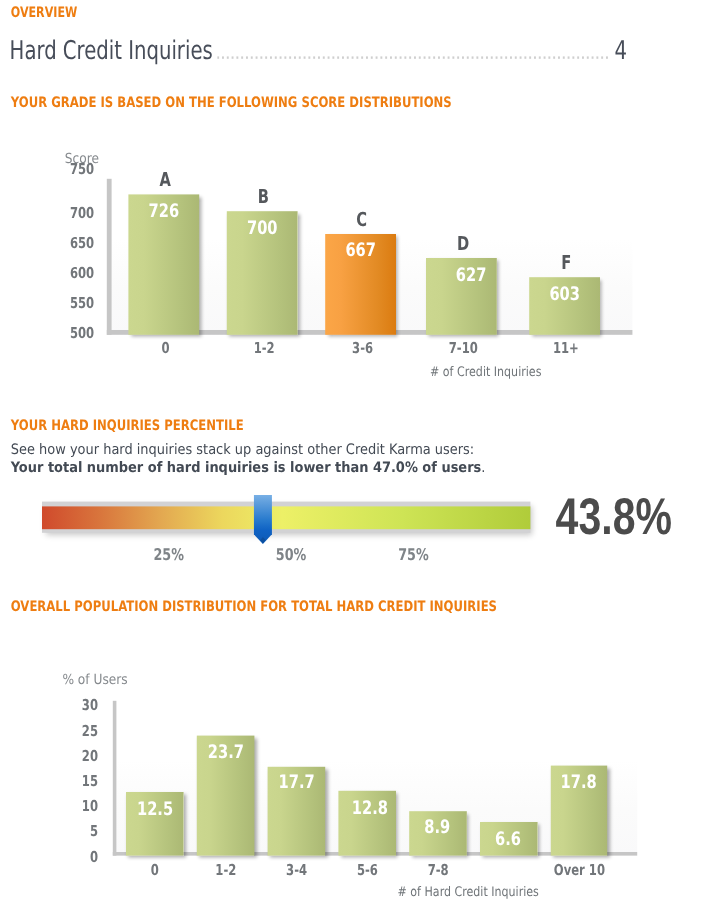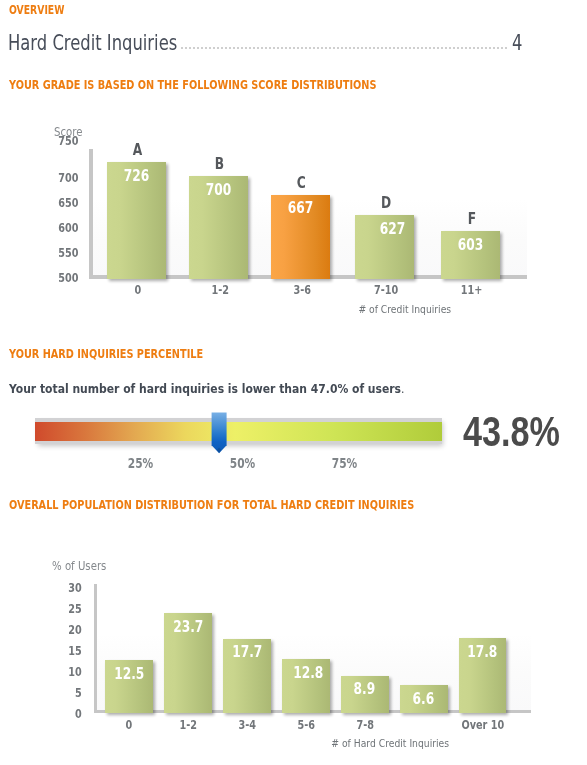--- a/index.html
+++ b/index.html
@@ -110,20 +110,21 @@
       <div class="grade" style="left:356px;top:193.29999999999998px;width:59px;"><i>D</i></div>
       <div class="xtick" style="left:342.5px;top:281.7px;width:87px;"><i>7-10</i></div>
       <div class="bar bar-green" style="left:441px;top:231px;width:59px;height:47.7px;"></div>
       <div class="bar-val" style="left:441px;top:235.5px;width:59px;"><i>603</i></div>
       <div class="grade" style="left:442px;top:209px;width:59px;"><i>F</i></div>
       <div class="xtick" style="left:428.5px;top:281.7px;width:87px;"><i>11+</i></div>
       <div class="axtitle" style="left:155px;top:303px;width:300px;"><i># of Credit Inquiries</i></div>
     </div>
 
   <div class="abs sec-head" style="left:9px;top:347px;">YOUR HARD INQUIRIES PERCENTILE</div>
+  <div class="abs body-text" style="left:9px;top:366.5px;">See how your hard inquiries stack up against other Credit Karma users:</div>
   <div class="abs body-text" style="left:9px;top:382px;"><b>Your total number of hard inquiries is lower than 47.0% of users</b><span>.</span></div>
 
   <div id="pbar">
       <div class="pbar-outer" style="left:35px;top:418px;width:406.6px;height:26px;"></div>
       <div class="pbar-inner" style="left:35px;top:422px;width:406.6px;height:18.5px;background:linear-gradient(to right,#d04a2c 0%,#d9773d 12.3%,#e3a951 24.6%,#ecd75d 36.9%,#edf067 49.2%,#cee455 73.8%,#b0cc3a 100%);"></div>
       <div class="marker" style="left:210.5px;top:411.5px;width:17px;height:43px;"><svg width="17" height="43" viewBox="0 0 17 43">
           <defs>
             <linearGradient id="mg" x1="0" y1="0" x2="0" y2="1">
               <stop offset="0%" stop-color="#78b0e6"></stop>
               <stop offset="14%" stop-color="#62a0dd"></stop>

